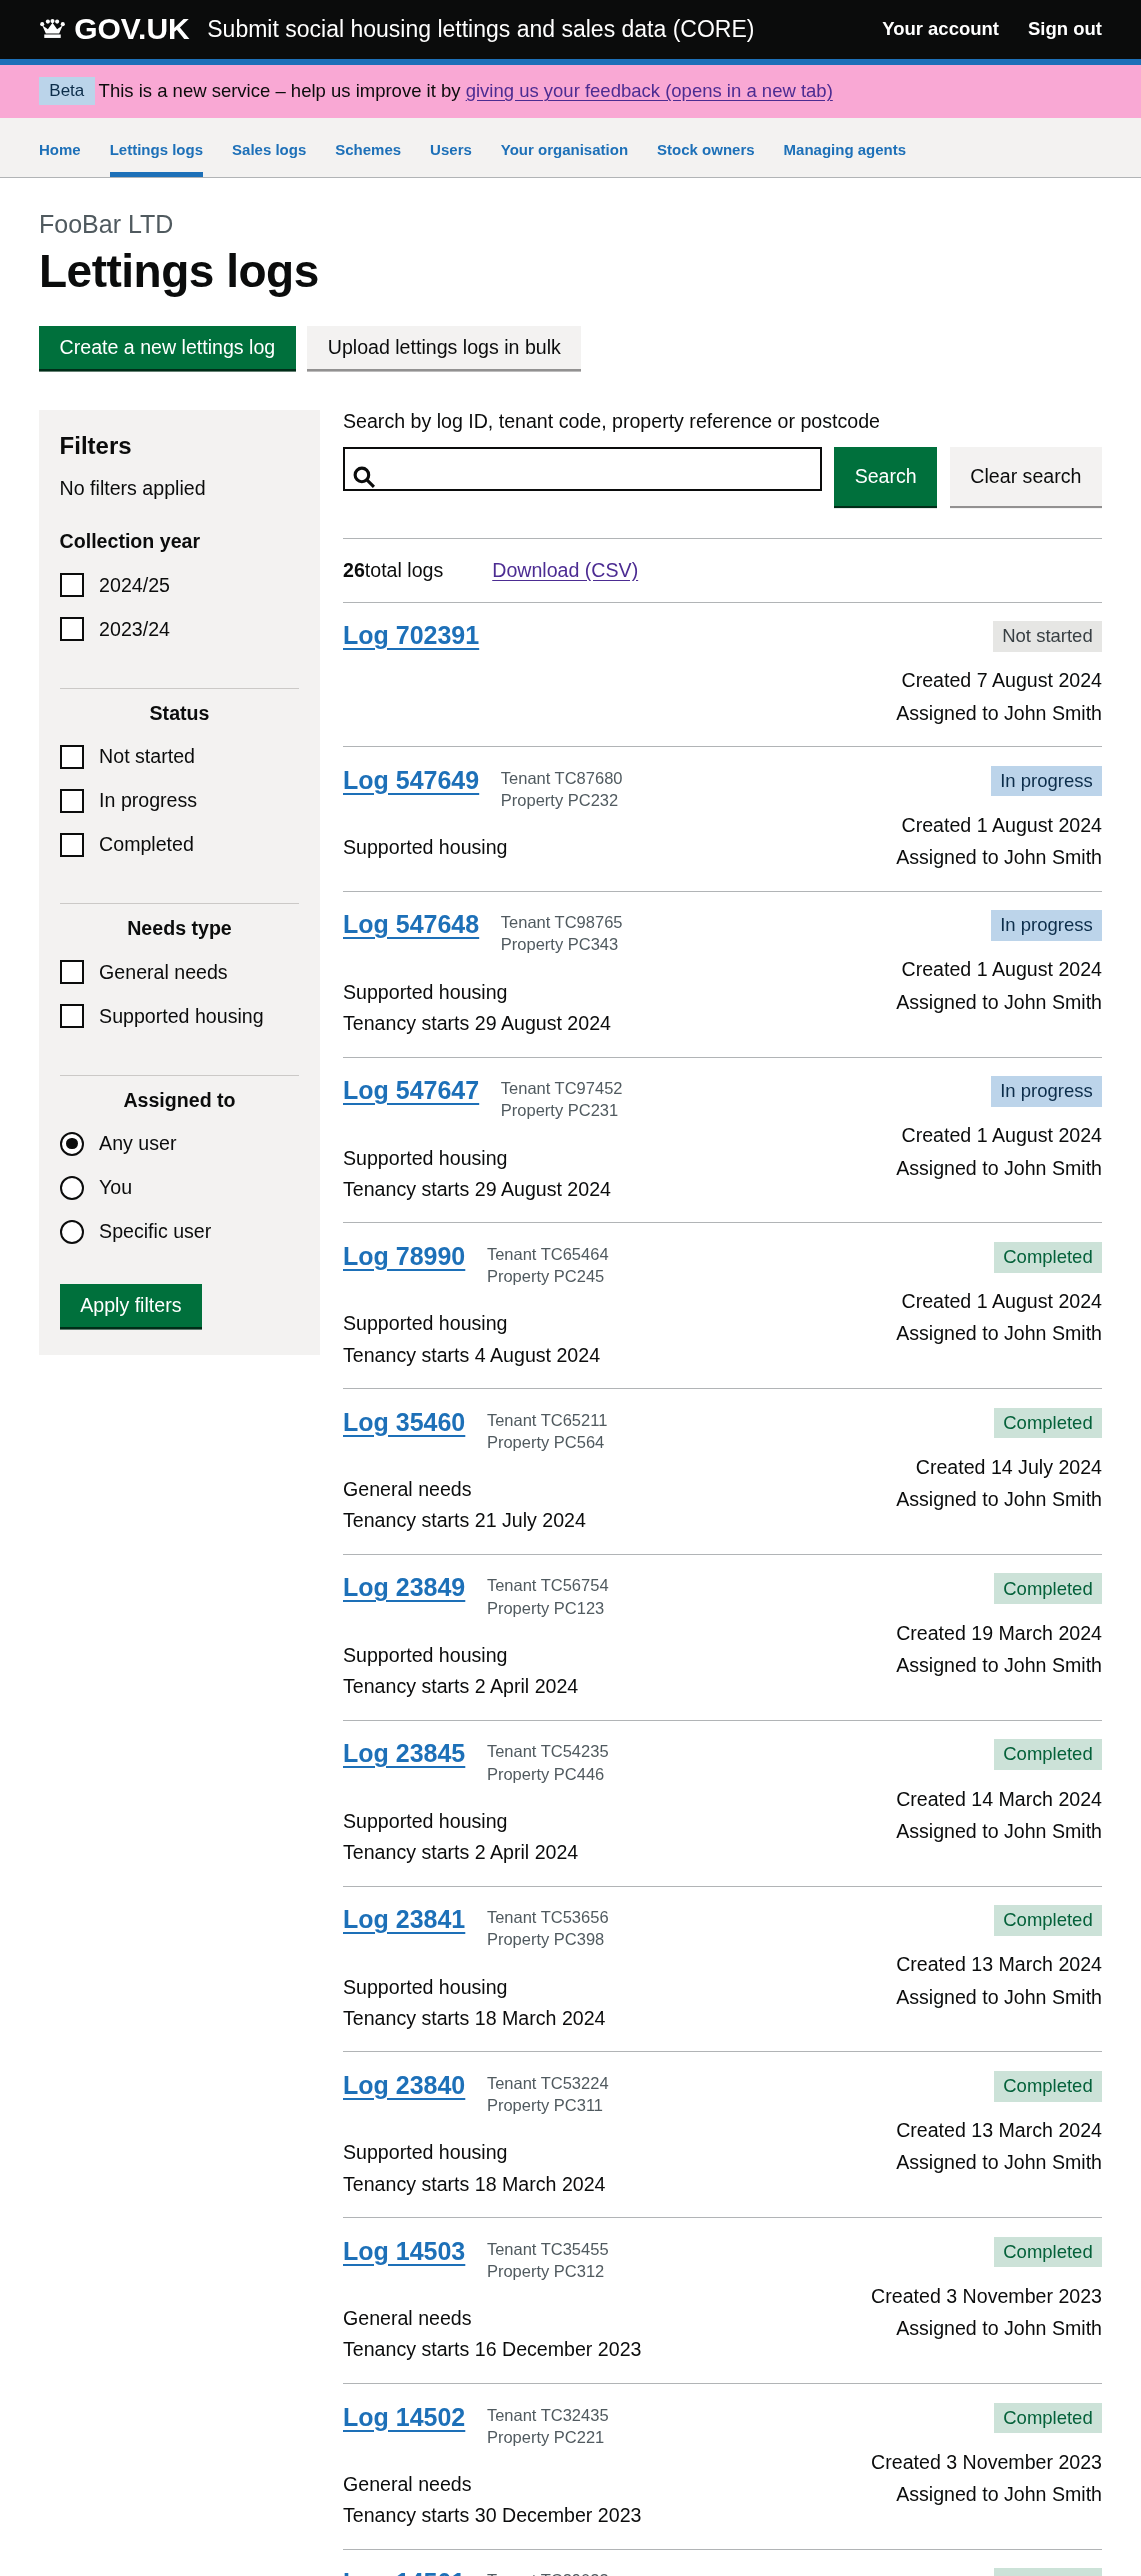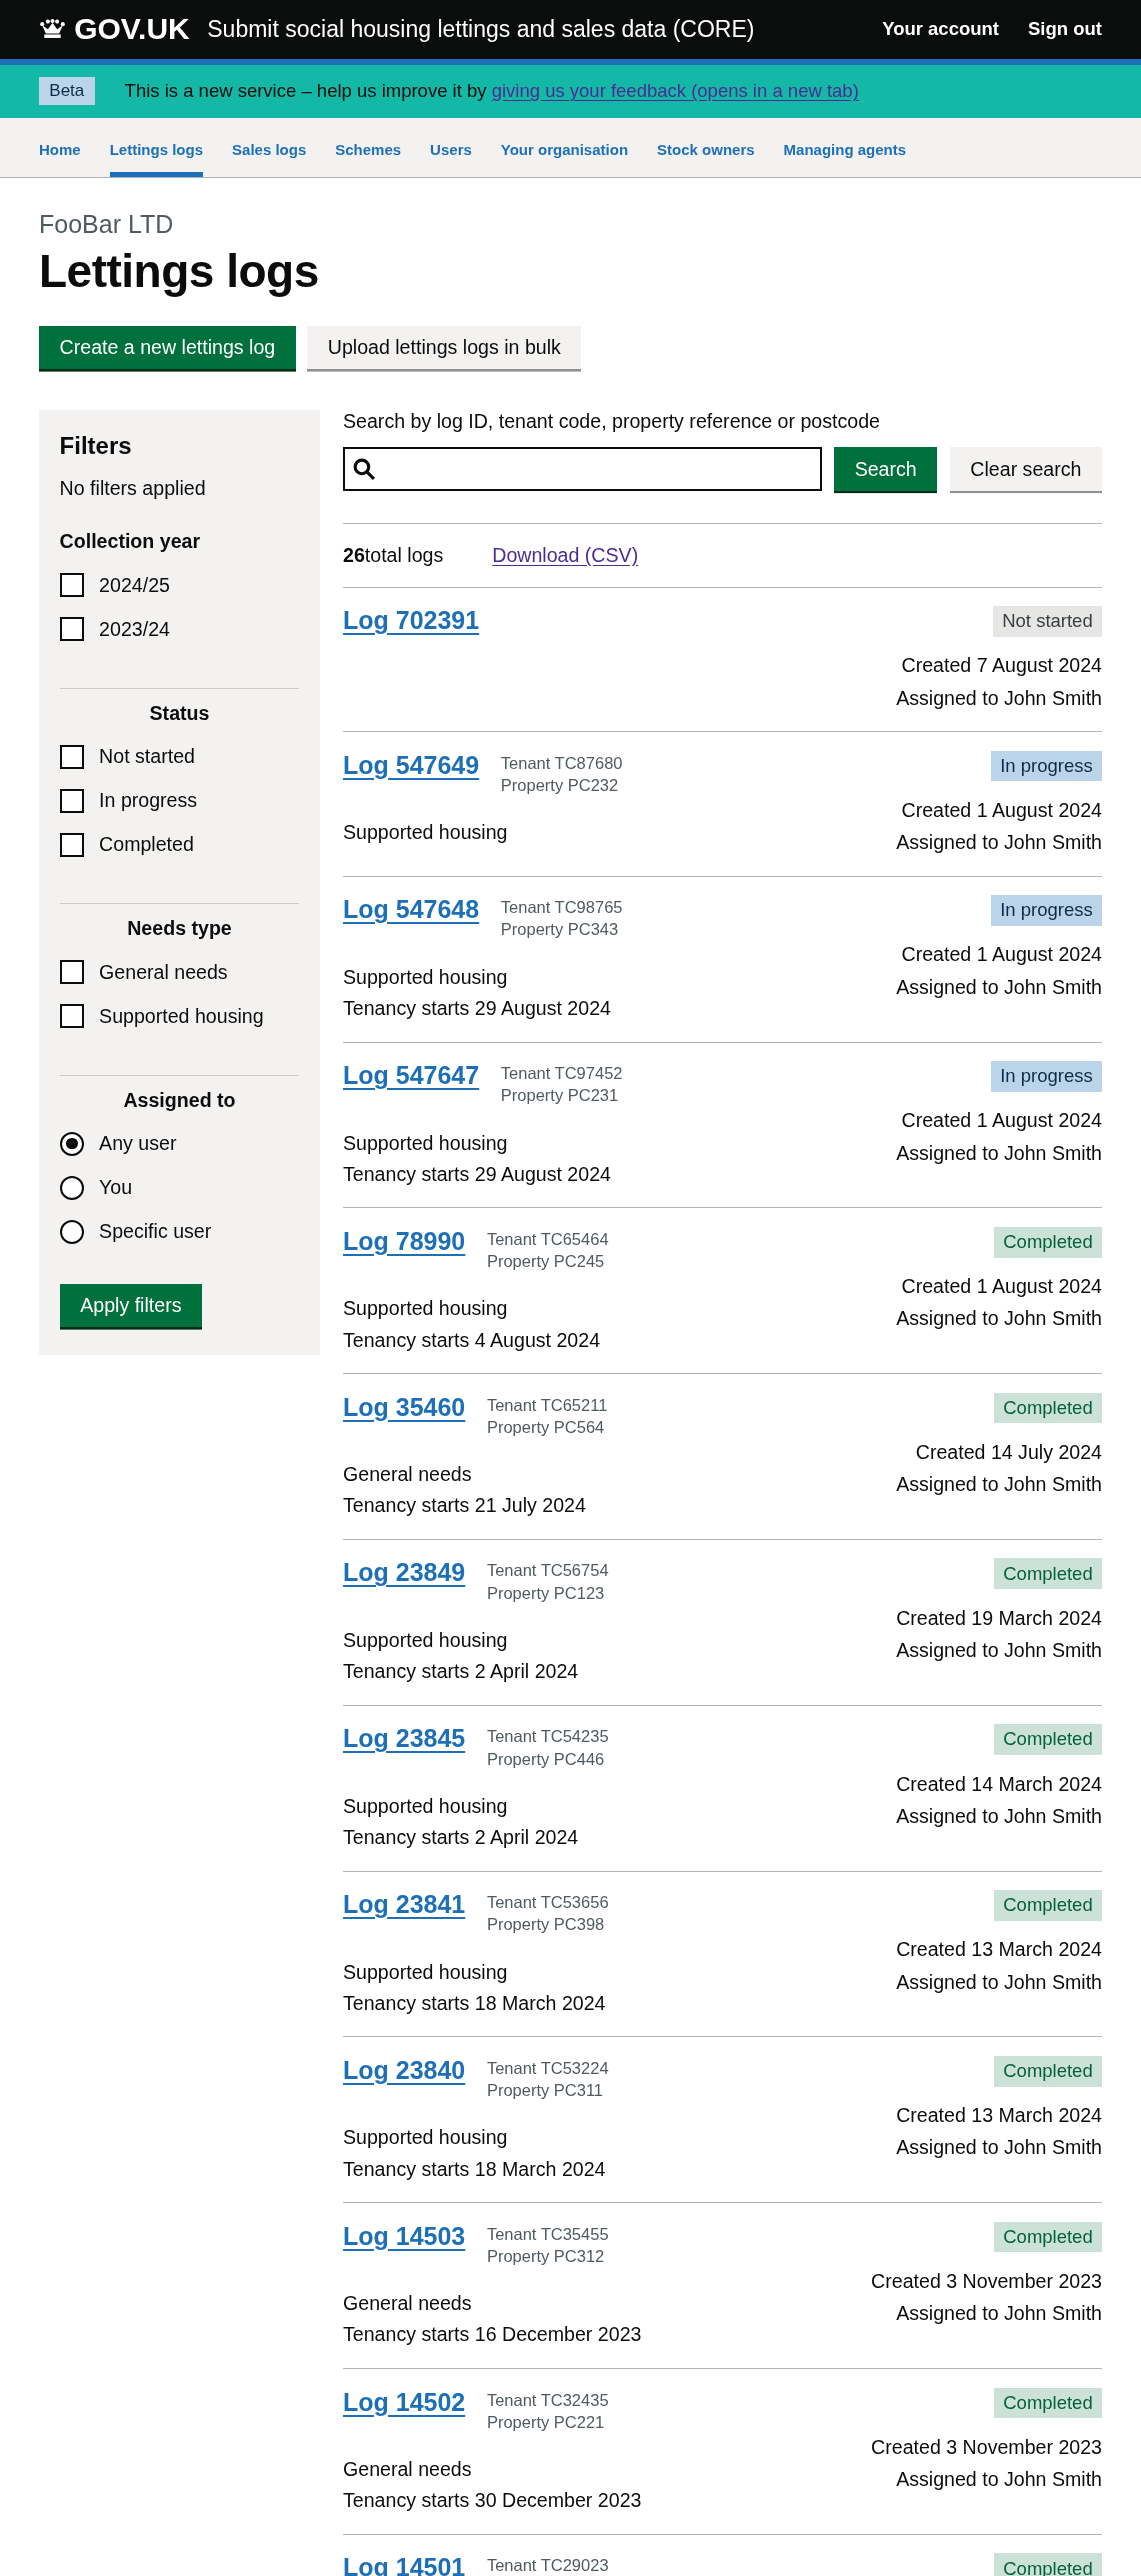--- a/index.html
+++ b/index.html
@@ -20,21 +20,21 @@
     display: flex; align-items: center;
     border-bottom: 6.2px solid #1d70b8;
   }
   .logo-row { display: flex; align-items: center; gap: 8.2px; }
   .logo-text { font-size: 30px; font-weight: 700; letter-spacing: 0; }
   .service-name { font-size: 23px; margin-left: 17.5px; font-weight: 400; }
   .header-nav { margin-left: auto; display: flex; gap: 29px; }
   .header-nav a { color: #fff; font-weight: 700; font-size: 18.5px; text-decoration: none; }
 
   
-  .phase-banner { padding: 12.4px 39px; display: flex; align-items: center; gap: 30px; background:#14b8a6; }
+  .phase-banner { padding: 12.4px 39px; display: flex; align-items: center; gap: 4px; background:#f9a8d4; }
   .phase-tag { background: #bbd4ea; color: #0c2d4a; font-size: 17px; padding: 4.1px 10.3px; }
   .phase-text { font-size: 18.5px; }
   .phase-text a { color: #4c2c92; text-decoration: underline; text-underline-offset: 2.6px; }
 
   
   .primary-nav {
     background: #f3f2f1; padding: 0 39px;
     border-bottom: 0.5px solid #b1b4b6;
     display: flex; gap: 29px;
   }
@@ -76,21 +76,21 @@
 
   
   .search-label { font-size: 19.6px; }
   .search-row { display: flex; gap: 12.4px; margin-top: 14.4px; }
   .search-box { position: relative; flex: 1; }
   .search-box svg { position: absolute; left: 9.3px; top: 50%; transform: translateY(-50%); }
   .search-input {
     width: 100%; height: 44px; border: 2.1px solid #0b0c0c; font-size: 19.6px;
     padding: 0 10.3px 0 43px; font-family: inherit; background: #fff;
   }
-  .search-row .btn { height: 44px; padding-top: 0; padding-bottom: 0; }
+  .search-row .btn { height: 59px; padding-top: 0; padding-bottom: 0; }
   .btn-search { box-shadow: 0 2.1px 0 #002d18; }
   .btn-clear { box-shadow: 0 2.1px 0 #929191; }
 
   .results-count-row {
     margin-top: 32px; border-top: 1px solid #b1b4b6;
     padding: 19.6px 0; font-size: 19.6px; display: flex; align-items: center;
   }
   .bold { font-weight: 700; }
   .download-link { color: #4c2c92; margin-left: 49px; text-decoration: underline; text-underline-offset: 2.6px; }
 

